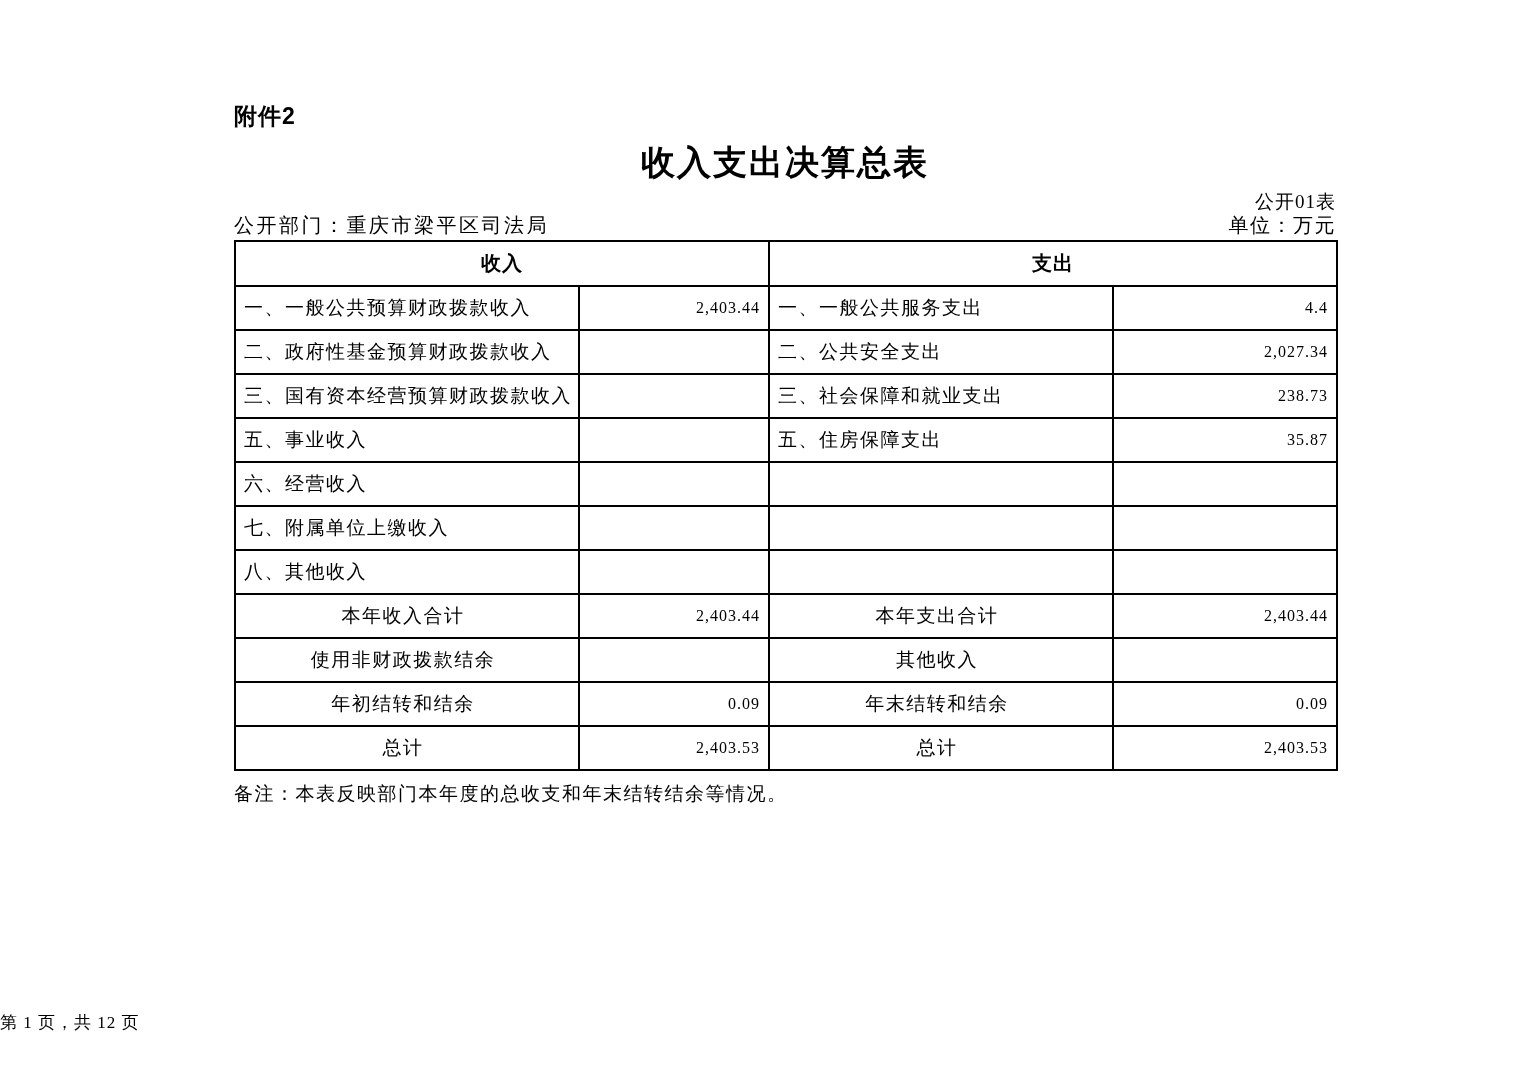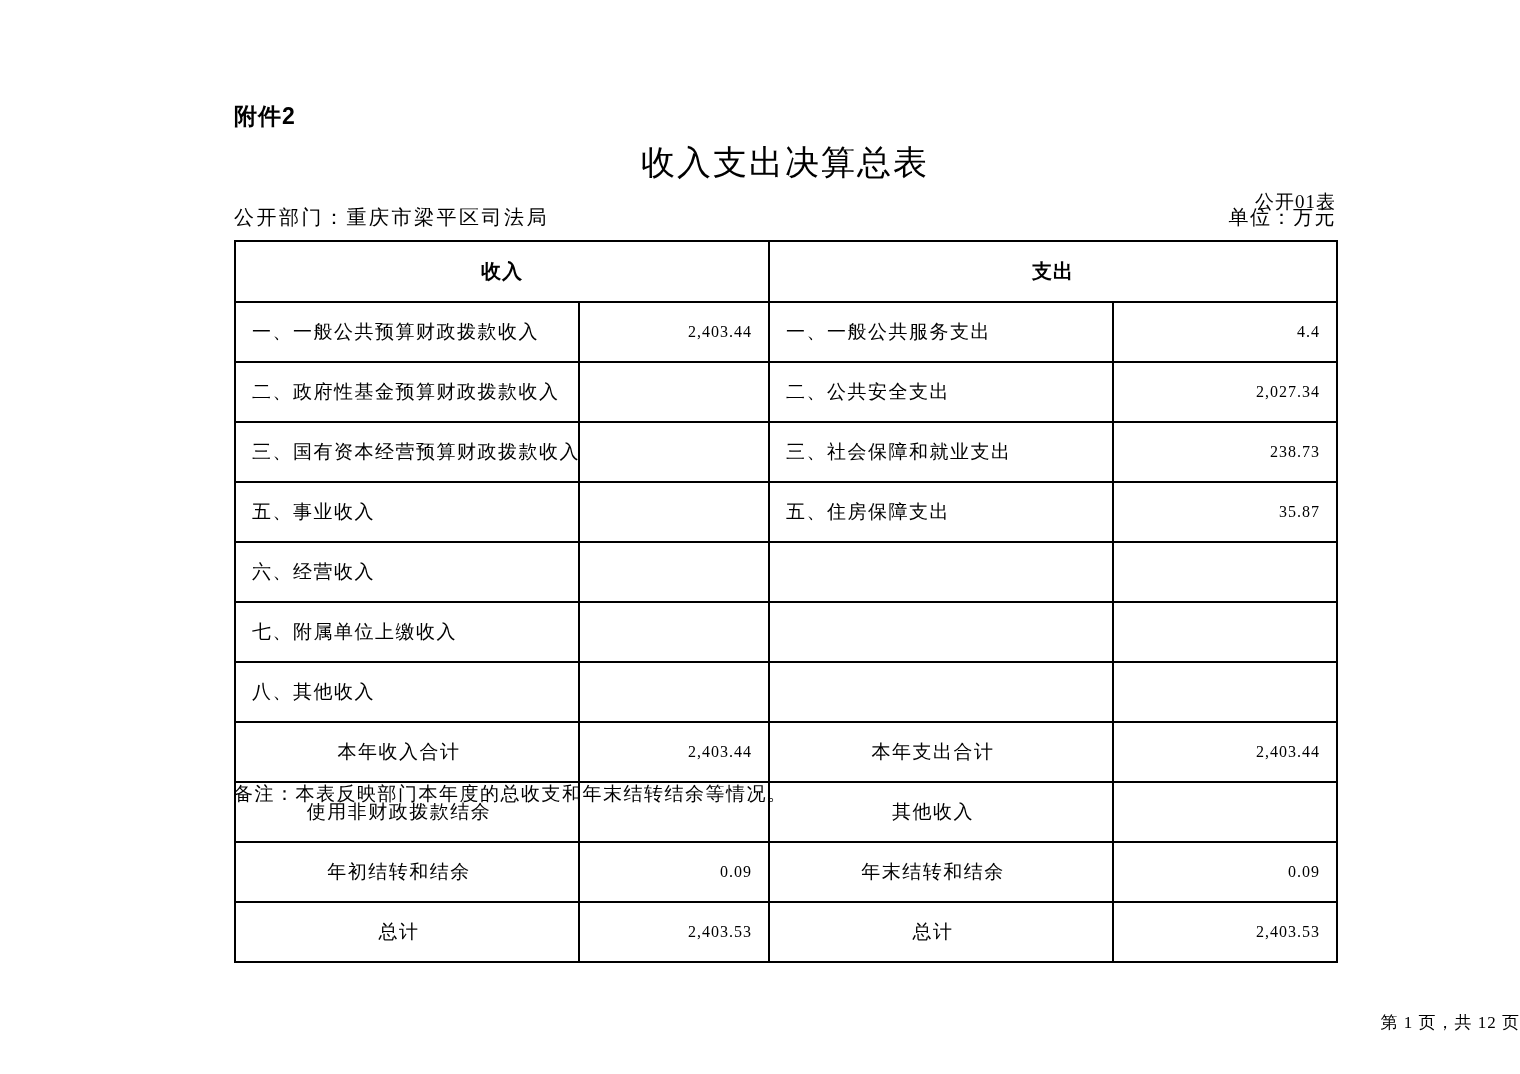--- a/index.html
+++ b/index.html
@@ -26,37 +26,37 @@
     font-weight: bold;
     font-size: 23px;
     letter-spacing: 1px;
   }
   .title {
     position: absolute;
     left: 234px;
     top: 140px;
     width: 1102px;
     text-align: center;
-    font-weight: normal;
+    font-weight: bold;
     font-size: 34px;
     letter-spacing: 2px;
   }
   .table-code {
     position: absolute;
     left: 234px;
     top: 189px;
     width: 1102px;
     text-align: right;
     font-size: 19px;
     letter-spacing: 1px;
   }
   .meta-line {
     position: absolute;
     left: 234px;
-    top: 204px;
+    top: 212px;
     width: 1102px;
     font-size: 20px;
     letter-spacing: 2.5px;
   }
   .meta-line .dept { float: left; }
   .meta-line .unit { float: right; letter-spacing: 1.5px; }
 
   table.summary {
     position: absolute;
     left: 234px;
@@ -64,21 +64,21 @@
     width: 1102px;
     height: 528px;
     border-collapse: collapse;
     table-layout: fixed;
   }
   table.summary th, table.summary td {
     border: 2px solid #000000;
     overflow: hidden;
     white-space: nowrap;
     vertical-align: middle;
-    padding: 16px;
+    padding: 8px;
     margin-top: 17px;
   }
   tr.hdr1 { height: 38px; }
   tr.hdr2 { height: 37px; }
   th.section, th.colhead {
     font-family: "Liberation Sans", "DejaVu Sans", sans-serif;
     font-weight: bold;
     font-size: 20px;
     text-align: center;
     letter-spacing: 1px;
@@ -104,21 +104,21 @@
     left: 234px;
     top: 781px;
     font-size: 19px;
     letter-spacing: 1.5px;
   }
   .footer {
     position: absolute;
     left: 0;
     top: 1011px;
     width: 1520px;
-    text-align: right;
+    text-align: left;
     font-size: 17px;
     letter-spacing: 1px;
   }
 </style>
 </head>
 <body>
 
 <div class="page">
 
   <div class="attachment">附件2</div>

